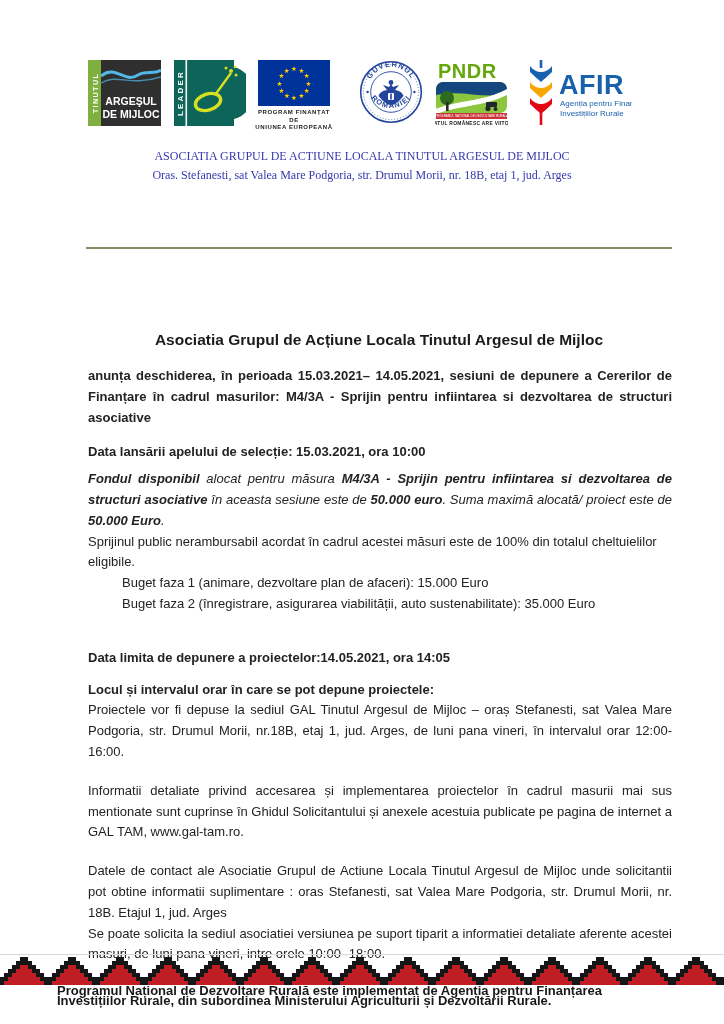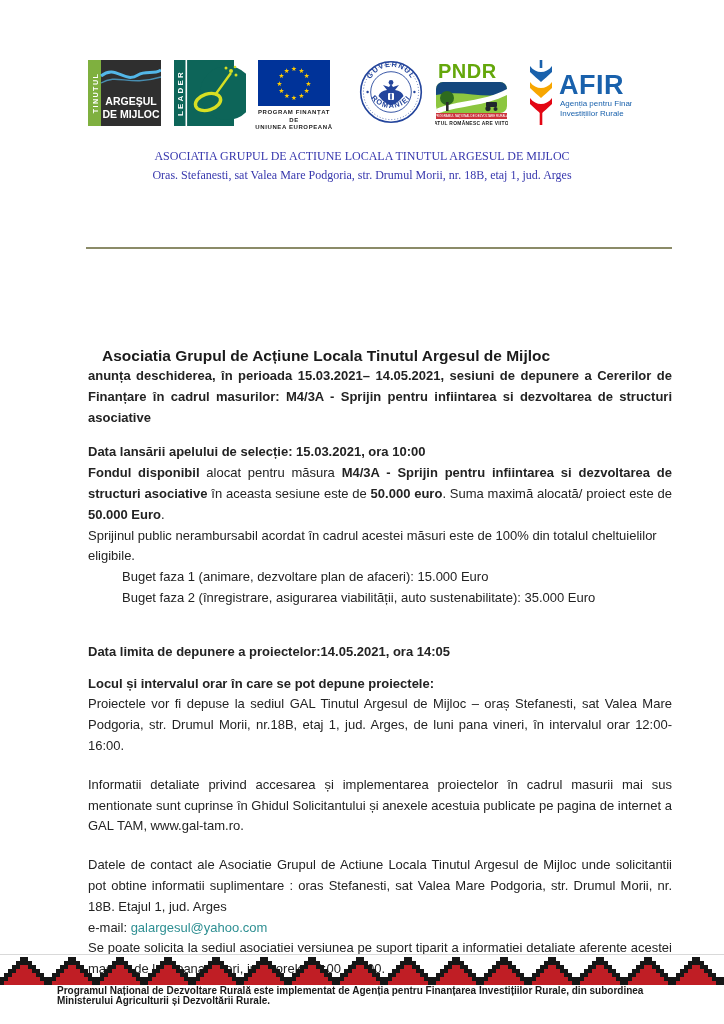--- a/index.html
+++ b/index.html
@@ -24,42 +24,42 @@
   .logo:nth-child(6){margin-left:20px}
 
   
   .org-header{position:absolute;top:147px;left:26px;width:672px;text-align:center;
     font-family:"Liberation Serif",serif;font-size:12px;line-height:18.8px;
     color:var(--header-blue);}
   .org-header .email{color:var(--link-teal);cursor:pointer;}
 
   .rule{position:absolute;top:247px;left:86px;width:586px;border-top:2px solid var(--rule-olive);}
 
-  .doc-title{position:absolute;top:331px;left:86px;width:586px;margin:16px;text-align:left;
+  .doc-title{position:absolute;top:331px;left:86px;width:586px;margin:0;text-align:center;
     font-size:15.5px;font-weight:bold;color:#1b1b1b;}
 
   
   .content{position:absolute;top:366px;left:88px;width:584px;font-size:13px;
     line-height:20.8px;color:var(--body-text);}
   .para{margin:0;text-align:justify;}
   .para.noj{text-align:left;}
   .para.ind{text-align:left;text-indent:34px;}
   .para.mt-sm{margin-top:14px;}
-  .para.mt-xs{}
+  .para.mt-xs{margin-top:6px;font-style:italic;}
   .para.mt-md{margin-top:18px;}
   .para.mt-lg{margin-top:33px;}
   .para.mt-n{margin-top:11px;}
   .b{font-weight:bold;}
   .link{color:var(--link-teal);cursor:pointer;}
 
   
   .footer-topline{position:absolute;top:954px;left:0;width:724px;border-top:1px solid #d9d9d9;}
   .pattern{position:absolute;top:957px;left:0;display:block;}
   .footer-text{position:absolute;top:986px;left:57px;width:615px;
-    font-size:10px;font-weight:bold;line-height:10px;color:#191919;}
+    font-size:13px;font-weight:bold;line-height:10px;color:#191919;}
 
   svg text{font-family:"Liberation Sans",sans-serif;}
 </style>
 </head>
 <body>
 
 <div class="page">
 
   <div class="logos">
 
@@ -187,21 +187,20 @@
       <p class="para noj mt-sm"><span class="b">Data lansării apelului de selecție: 15.03.2021, ora 10:00</span></p>
       <p class="para mt-xs"><span class="b">Fondul disponibil</span><span> alocat pentru măsura </span><span class="b">M4/3A - Sprijin pentru infiintarea si dezvoltarea de structuri asociative</span><span> în aceasta sesiune este de </span><span class="b">50.000 euro</span><span>. Suma maximă alocată/ proiect este de </span><span class="b">50.000 Euro</span><span>.</span></p>
       <p class="para noj"><span>Sprijinul public nerambursabil acordat în cadrul acestei măsuri este de 100% din totalul cheltuielilor eligibile.</span></p>
       <p class="para ind"><span>Buget faza 1 (animare, dezvoltare plan de afaceri): 15.000 Euro</span></p>
       <p class="para ind"><span>Buget faza 2 (înregistrare, asigurarea viabilității, auto sustenabilitate): 35.000 Euro</span></p>
       <p class="para noj mt-lg"><span class="b">Data limita de depunere a proiectelor:14.05.2021, ora 14:05</span></p>
       <p class="para noj mt-n"><span class="b">Locul și intervalul orar în care se pot depune proiectele:</span></p>
       <p class="para"><span>Proiectele vor fi depuse la sediul GAL  Tinutul Argesul de Mijloc – oraș Stefanesti, sat Valea Mare Podgoria, str. Drumul Morii, nr.18B, etaj 1, jud. Arges, de luni pana vineri, în intervalul orar 12:00-16:00.</span></p>
       <p class="para mt-md"><span>Informatii detaliate privind accesarea și implementarea proiectelor în cadrul masurii mai sus mentionate sunt cuprinse în Ghidul Solicitantului și anexele acestuia publicate pe pagina de internet a GAL TAM, www.gal-tam.ro.</span></p>
       <p class="para mt-md"><span>Datele de contact ale Asociatie Grupul de Actiune Locala Tinutul Argesul de Mijloc unde solicitantii pot obtine informatii suplimentare : oras Stefanesti, sat Valea Mare Podgoria, str. Drumul Morii, nr. 18B. Etajul 1, jud. Arges</span></p>
-      <p class="para noj"><span>e-mail: </span><span class="link">galargesul@yahoo.com</span></p>
       <p class="para"><span>Se poate solicita la sediul asociatiei versiunea pe suport tiparit a informatiei detaliate aferente acestei masuri, de luni pana vineri, intre orele 10:00 -18:00.</span></p>
     </div>
 
   <div class="footer-topline"></div>
 
   <svg class="pattern" width="724" height="28" viewBox="0 0 724 28">
     <defs>
       <pattern id="motif" width="48" height="28" patternUnits="userSpaceOnUse">
         <g fill="var(--pattern-black)">
           <rect x="20" y="0" width="8" height="4"></rect>

